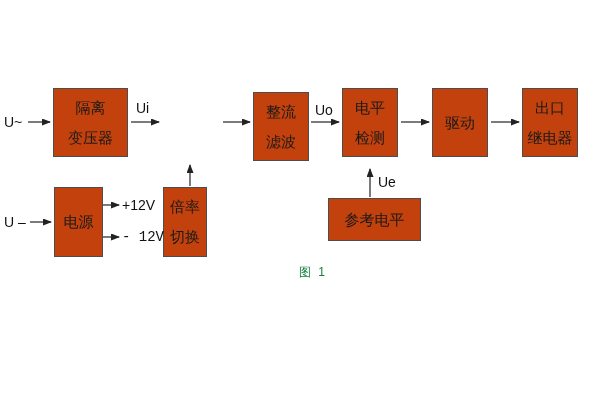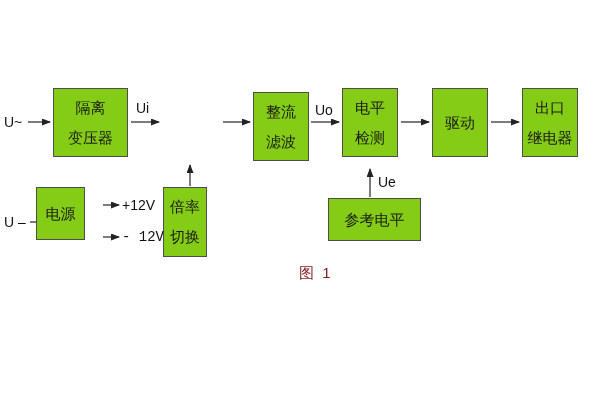--- a/index.html
+++ b/index.html
@@ -13,41 +13,41 @@
   }
   .connector-layer {
     position: absolute;
     left: 0; top: 0;
     width: 600px; height: 400px;
   }
   .box {
     position: absolute;
     box-sizing: border-box;
     border: 1px solid #4d4d4d;
-    background: #84cc16;
+    background: #c2410c;
     display: flex;
     flex-direction: column;
     align-items: center;
     justify-content: center;
     color: #1a1a1a;
     font-size: 15px;
     line-height: 30px;
     text-align: center;
     white-space: nowrap;
   }
   .sig {
     position: absolute;
     color: #111111;
     font-size: 14px;
     white-space: nowrap;
   }
   .caption {
     position: absolute;
-    color: #7f1d1d;
-    font-size: 15px;
+    color: #15803d;
+    font-size: 12px;
     letter-spacing: 2px;
     white-space: nowrap;
   }
 </style>
 </head>
 <body>
 
 <div class="stage">
 
   <svg class="connector-layer" viewBox="0 0 600 400" xmlns="http://www.w3.org/2000/svg">
@@ -89,21 +89,21 @@
 
   <div class="box" style="left:432px; top:88px; width:56px; height:69px;">
     <span>驱动</span>
   </div>
 
   <div class="box" style="left:522px; top:88px; width:56px; height:69px;">
     <span>出口</span>
     <span>继电器</span>
   </div>
 
-  <div class="box" style="left:36px; top:187px; width:49px; height:53px;">
+  <div class="box" style="left:54px; top:187px; width:49px; height:70px;">
     <span>电源</span>
   </div>
 
   <div class="box" style="left:163px; top:187px; width:44px; height:70px;">
     <span>倍率</span>
     <span>切换</span>
   </div>
 
   <div class="box" style="left:328px; top:198px; width:93px; height:43px;">
     <span>参考电平</span>

